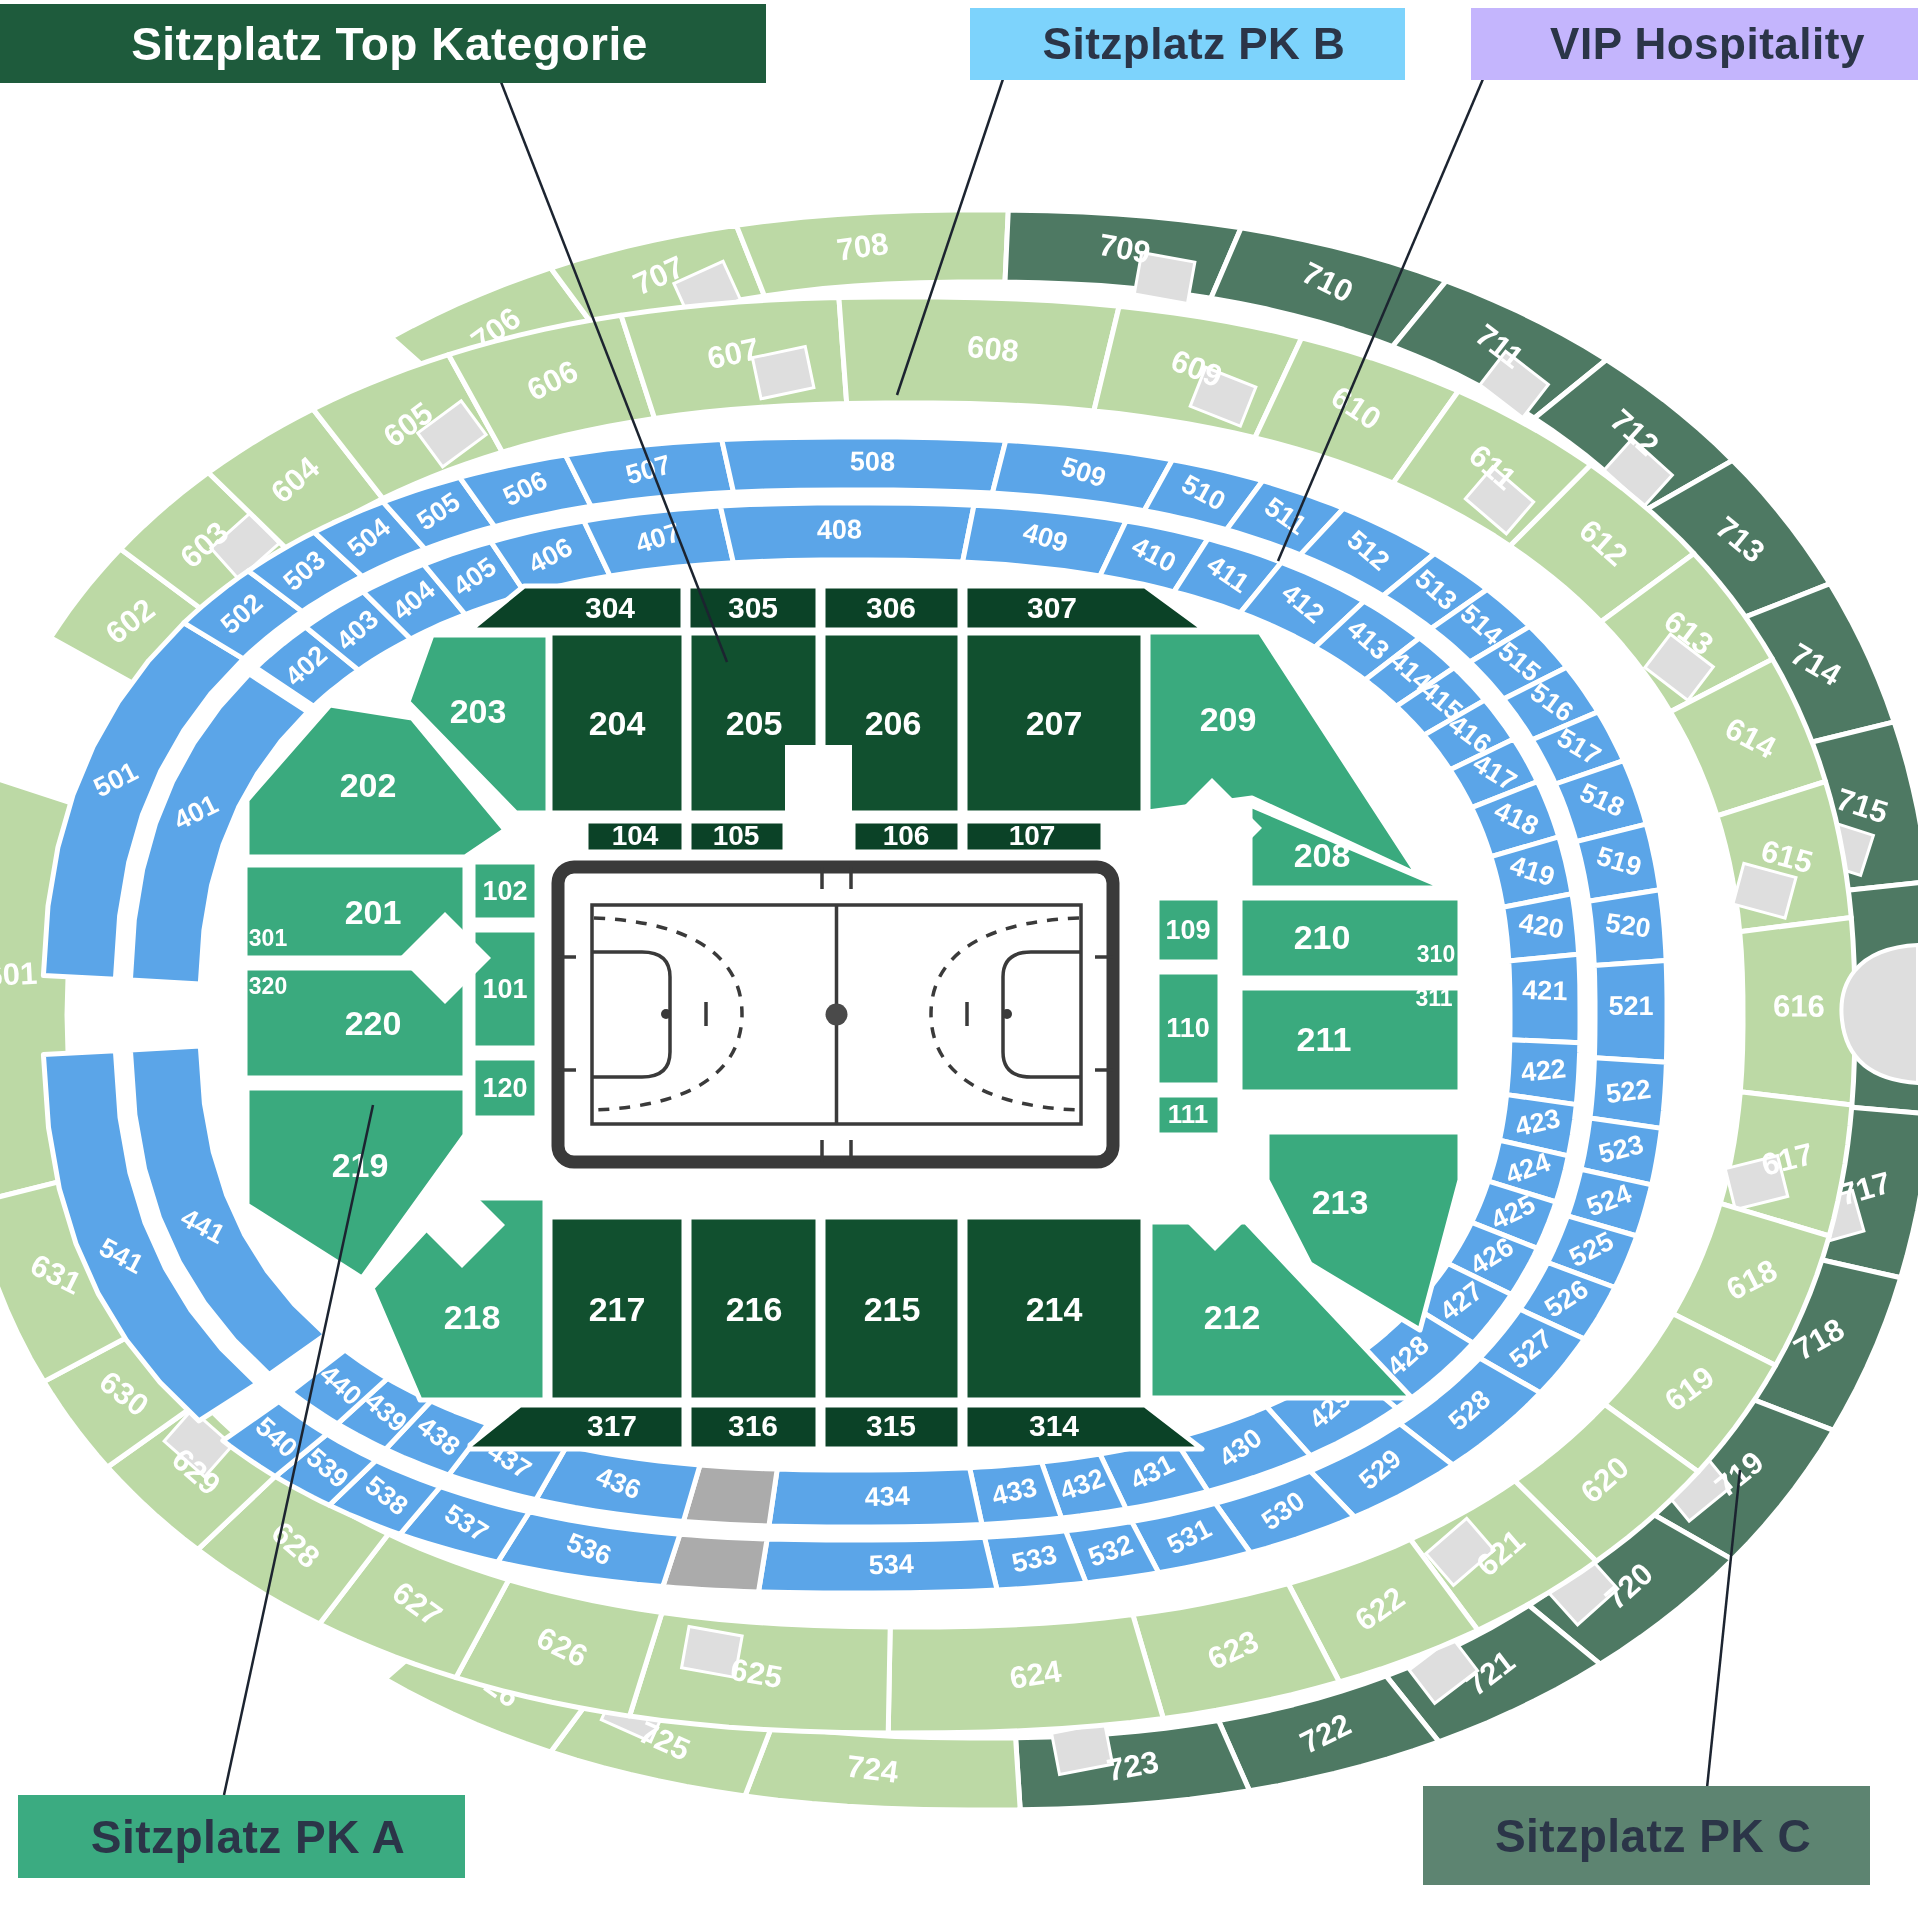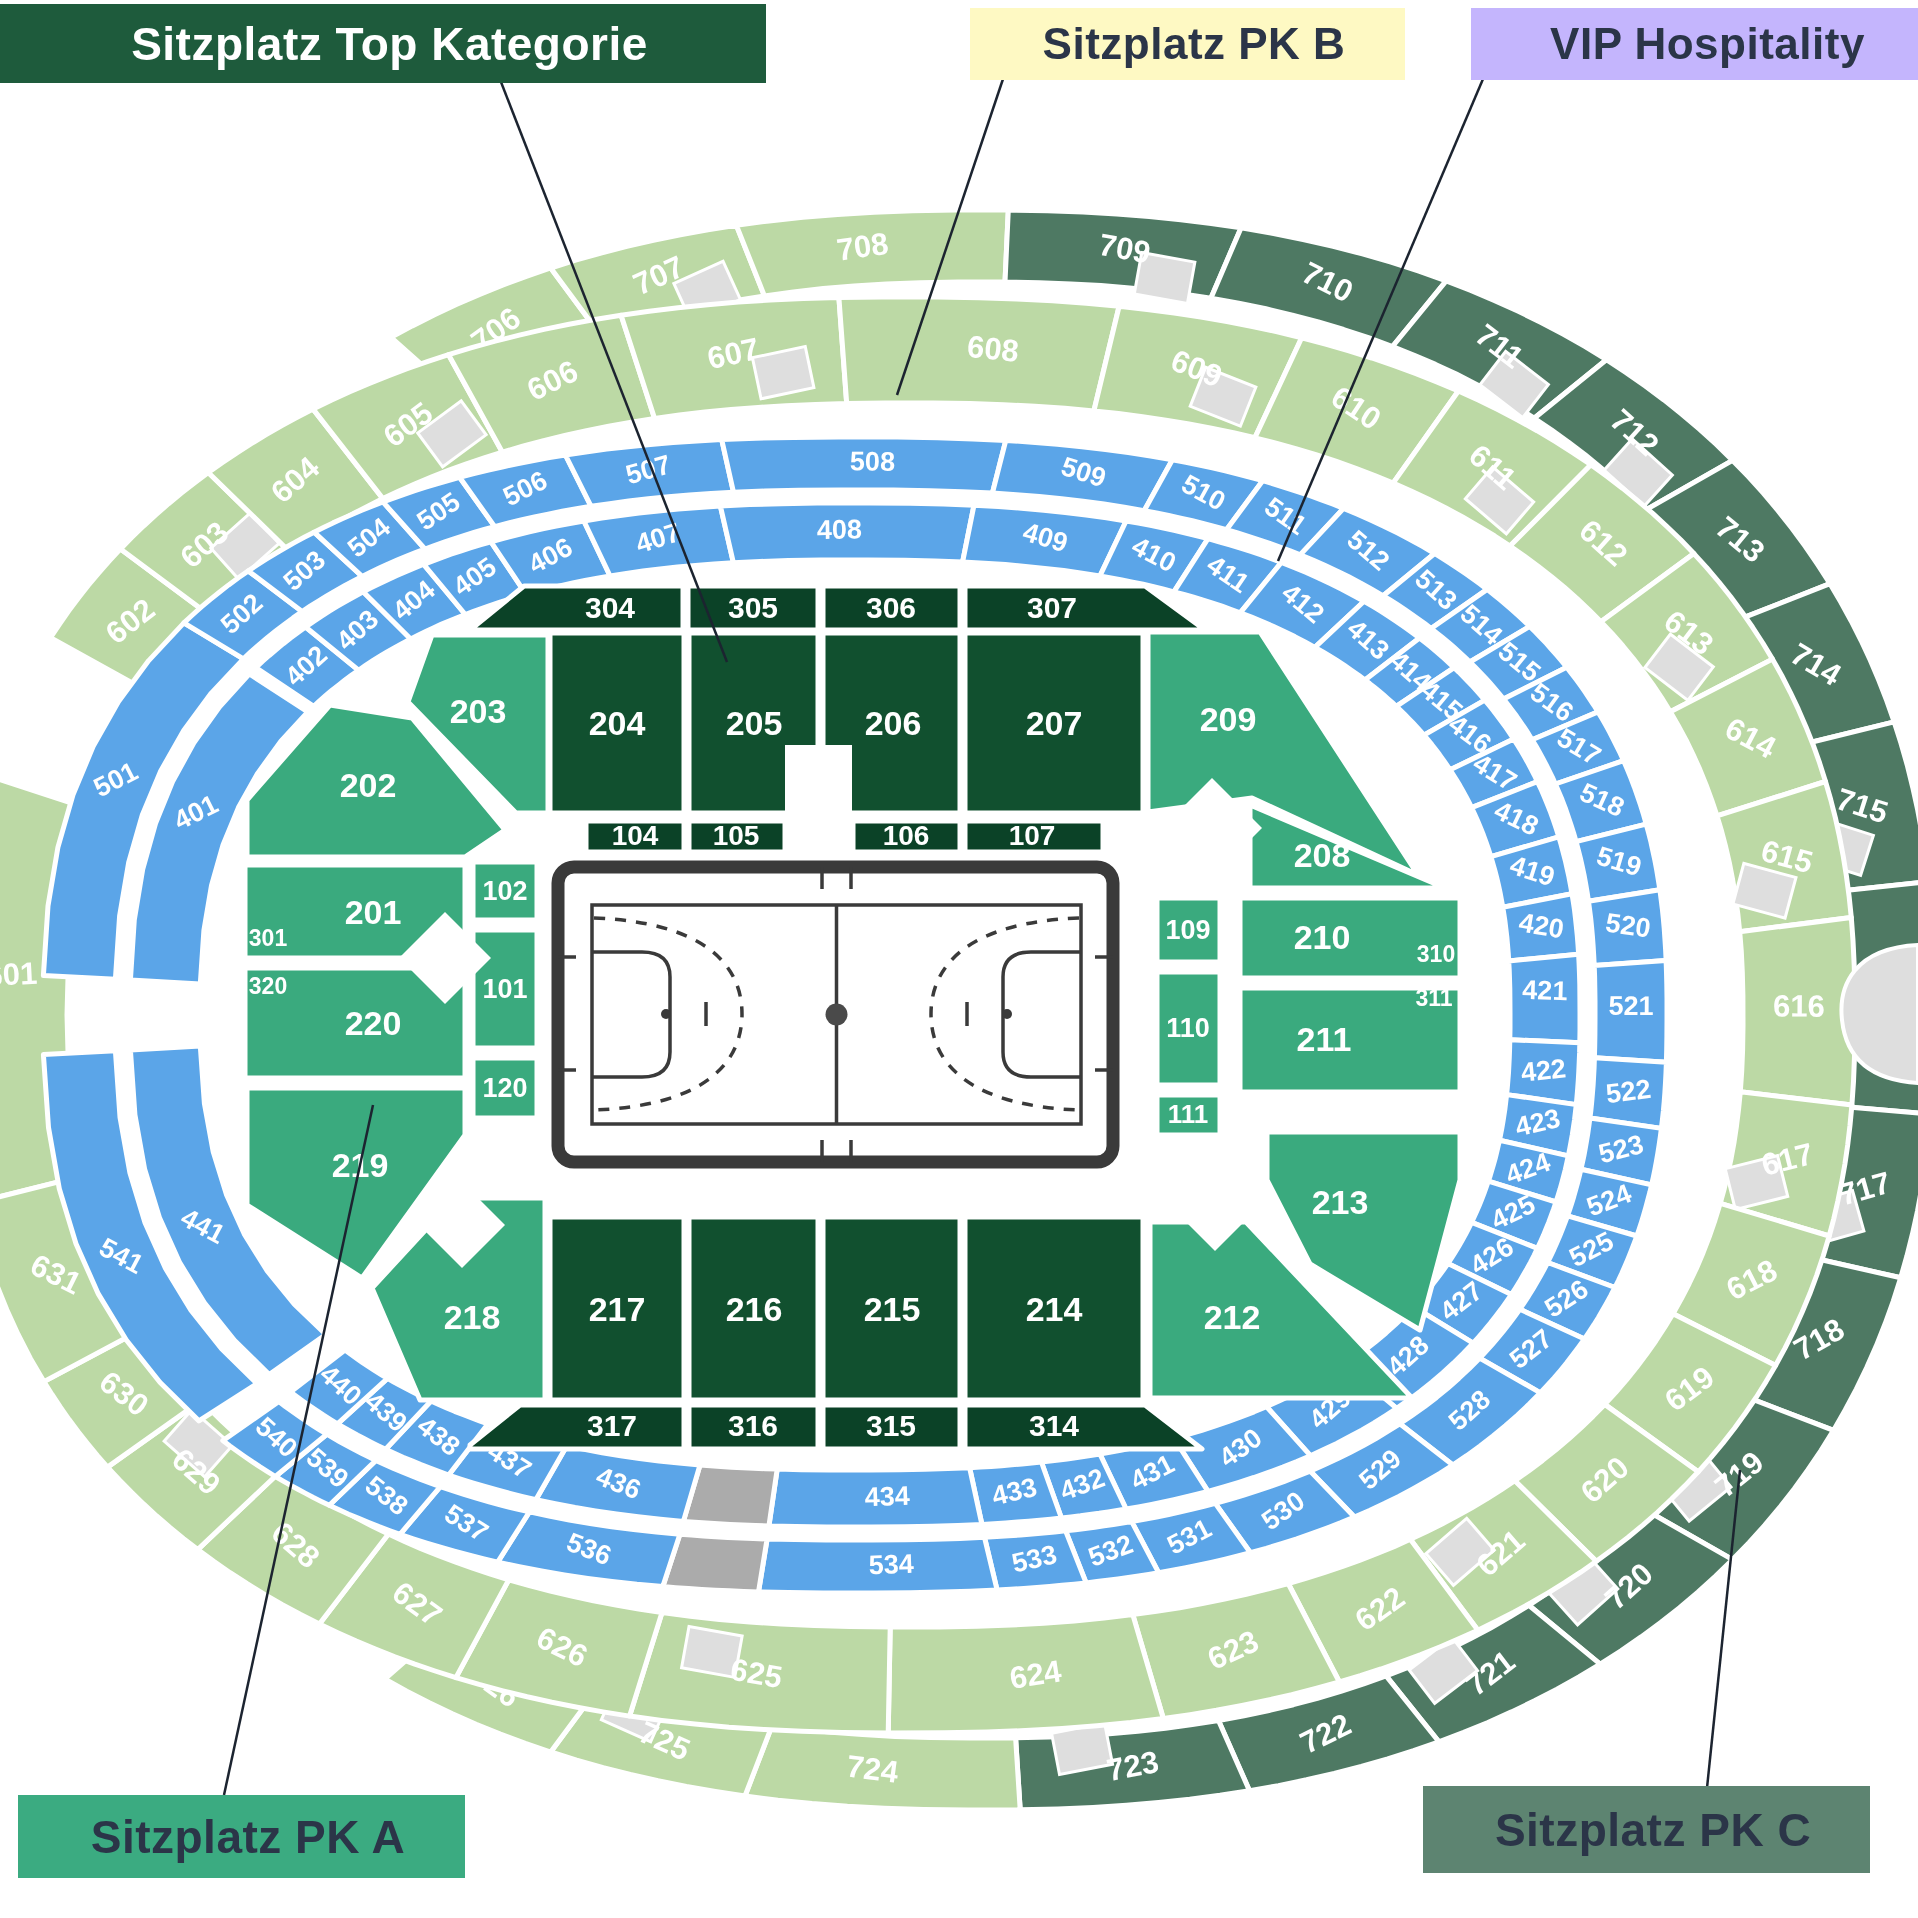--- a/index.html
+++ b/index.html
@@ -757,18 +757,18 @@
         <path d="M1095,1070 L1113,1070" stroke="#3a3a3a" stroke-width="3.5"></path>
       </g>
       <line x1="501" y1="82" x2="727" y2="662" stroke="#1c2430" stroke-width="2.5"></line>
       <line x1="1003" y1="79" x2="897" y2="395" stroke="#1c2430" stroke-width="2.5"></line>
       <line x1="1483" y1="79" x2="1278" y2="561" stroke="#1c2430" stroke-width="2.5"></line>
       <line x1="373" y1="1105" x2="224" y2="1795" stroke="#1c2430" stroke-width="2.5"></line>
       <line x1="1740" y1="1470" x2="1707" y2="1788" stroke="#1c2430" stroke-width="2.5"></line>
     </svg>
 
 <div class="legend" style="left: 0px; top: 4px; width: 753px; height: 79px; background: rgb(30, 91, 60); color: rgb(255, 255, 255); font-size: 46px;">Sitzplatz Top Kategorie</div>
-    <div class="legend" style="left: 970px; top: 8px; width: 422px; height: 72px; background: #fef9c3; color: rgb(43, 53, 72); font-size: 44px;">Sitzplatz PK B</div>
+    <div class="legend" style="left: 970px; top: 8px; width: 422px; height: 72px; background: #7dd3fc; color: rgb(43, 53, 72); font-size: 44px;">Sitzplatz PK B</div>
     <div class="legend" style="left: 1471px; top: 8px; width: 447px; height: 72px; background: #c4b5fd; color: rgb(43, 53, 72); font-size: 44px;">VIP Hospitality</div>
     <div class="legend" style="left: 18px; top: 1795px; width: 434px; height: 83px; background: rgb(59, 171, 129); color: rgb(43, 53, 72); font-size: 46px;">Sitzplatz PK A</div>
-    <div class="legend" style="left: 1423px; top: 1786px; width: 434px; height: 87px; background: rgb(93, 132, 113); color: rgb(43, 53, 72); font-size: 46px;">Sitzplatz PK C</div>
+    <div class="legend" style="left: 1423px; top: 1786px; width: 434px; height: 99px; background: rgb(93, 132, 113); color: rgb(43, 53, 72); font-size: 46px;">Sitzplatz PK C</div>
 
 </div>
 
 </body></html>

